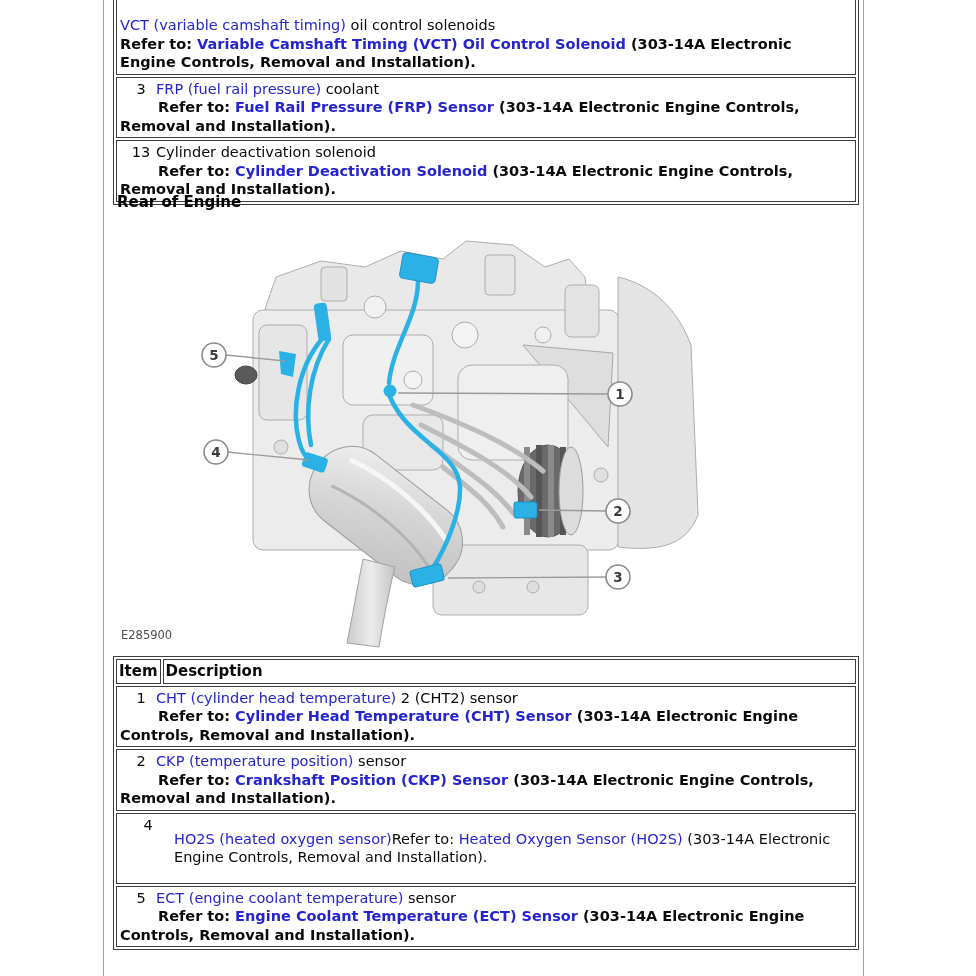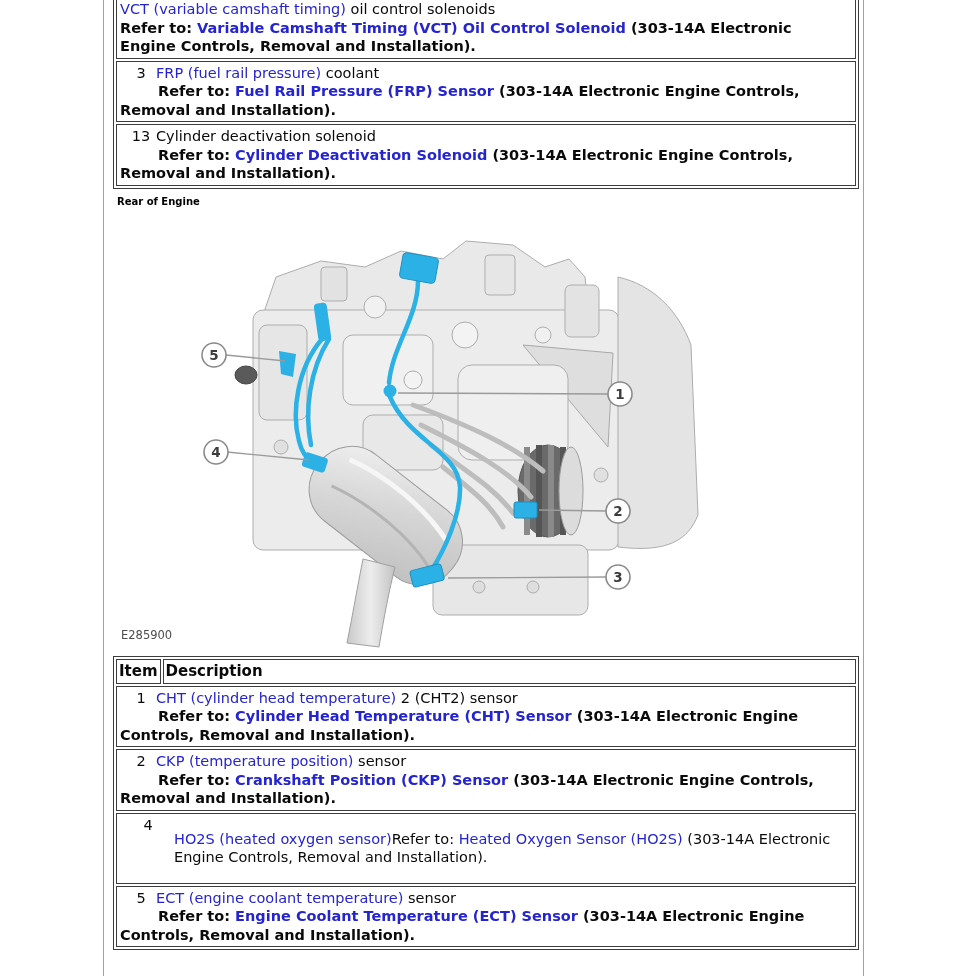--- a/index.html
+++ b/index.html
@@ -32,29 +32,29 @@
   table.manual th{
     text-align:left;font-weight:bold;font-size:15px;padding:2px 2px;
   }
   th.col-item{width:26px;}
   #top-table{top:-6px;}
   #bottom-table{top:656px;}
 
   .p1{margin:0;text-indent:6px;}
   .p1 .num{display:inline-block;width:30px;text-indent:0;text-align:center;}
   .p2{margin:0;text-indent:38px;font-weight:bold;}
-  .p1.cont{text-indent:0;}
+  .p1.cont{text-indent:0;margin-top:16px;}
   td.merged{position:relative;}
   td.merged .pm{margin:14px;padding-left:40px;}
   td.merged .num{position:absolute;left:16px;top:2px;width:30px;text-align:center;}
   .lnk{color:var(--link);cursor:pointer;}
 
   .section-heading{
     position:absolute;left:117px;top:193px;
-    font-weight:bold;font-size:10px;color:#000;
+    font-weight:bold;font-size:15px;color:#000;
   }
   .figure-wrap{
     position:absolute;left:113px;top:215px;width:746px;height:440px;
   }
   .figure-wrap svg{display:block;}
 </style>
 </head>
 <body>
 
 <div class="page-edge left"></div>

